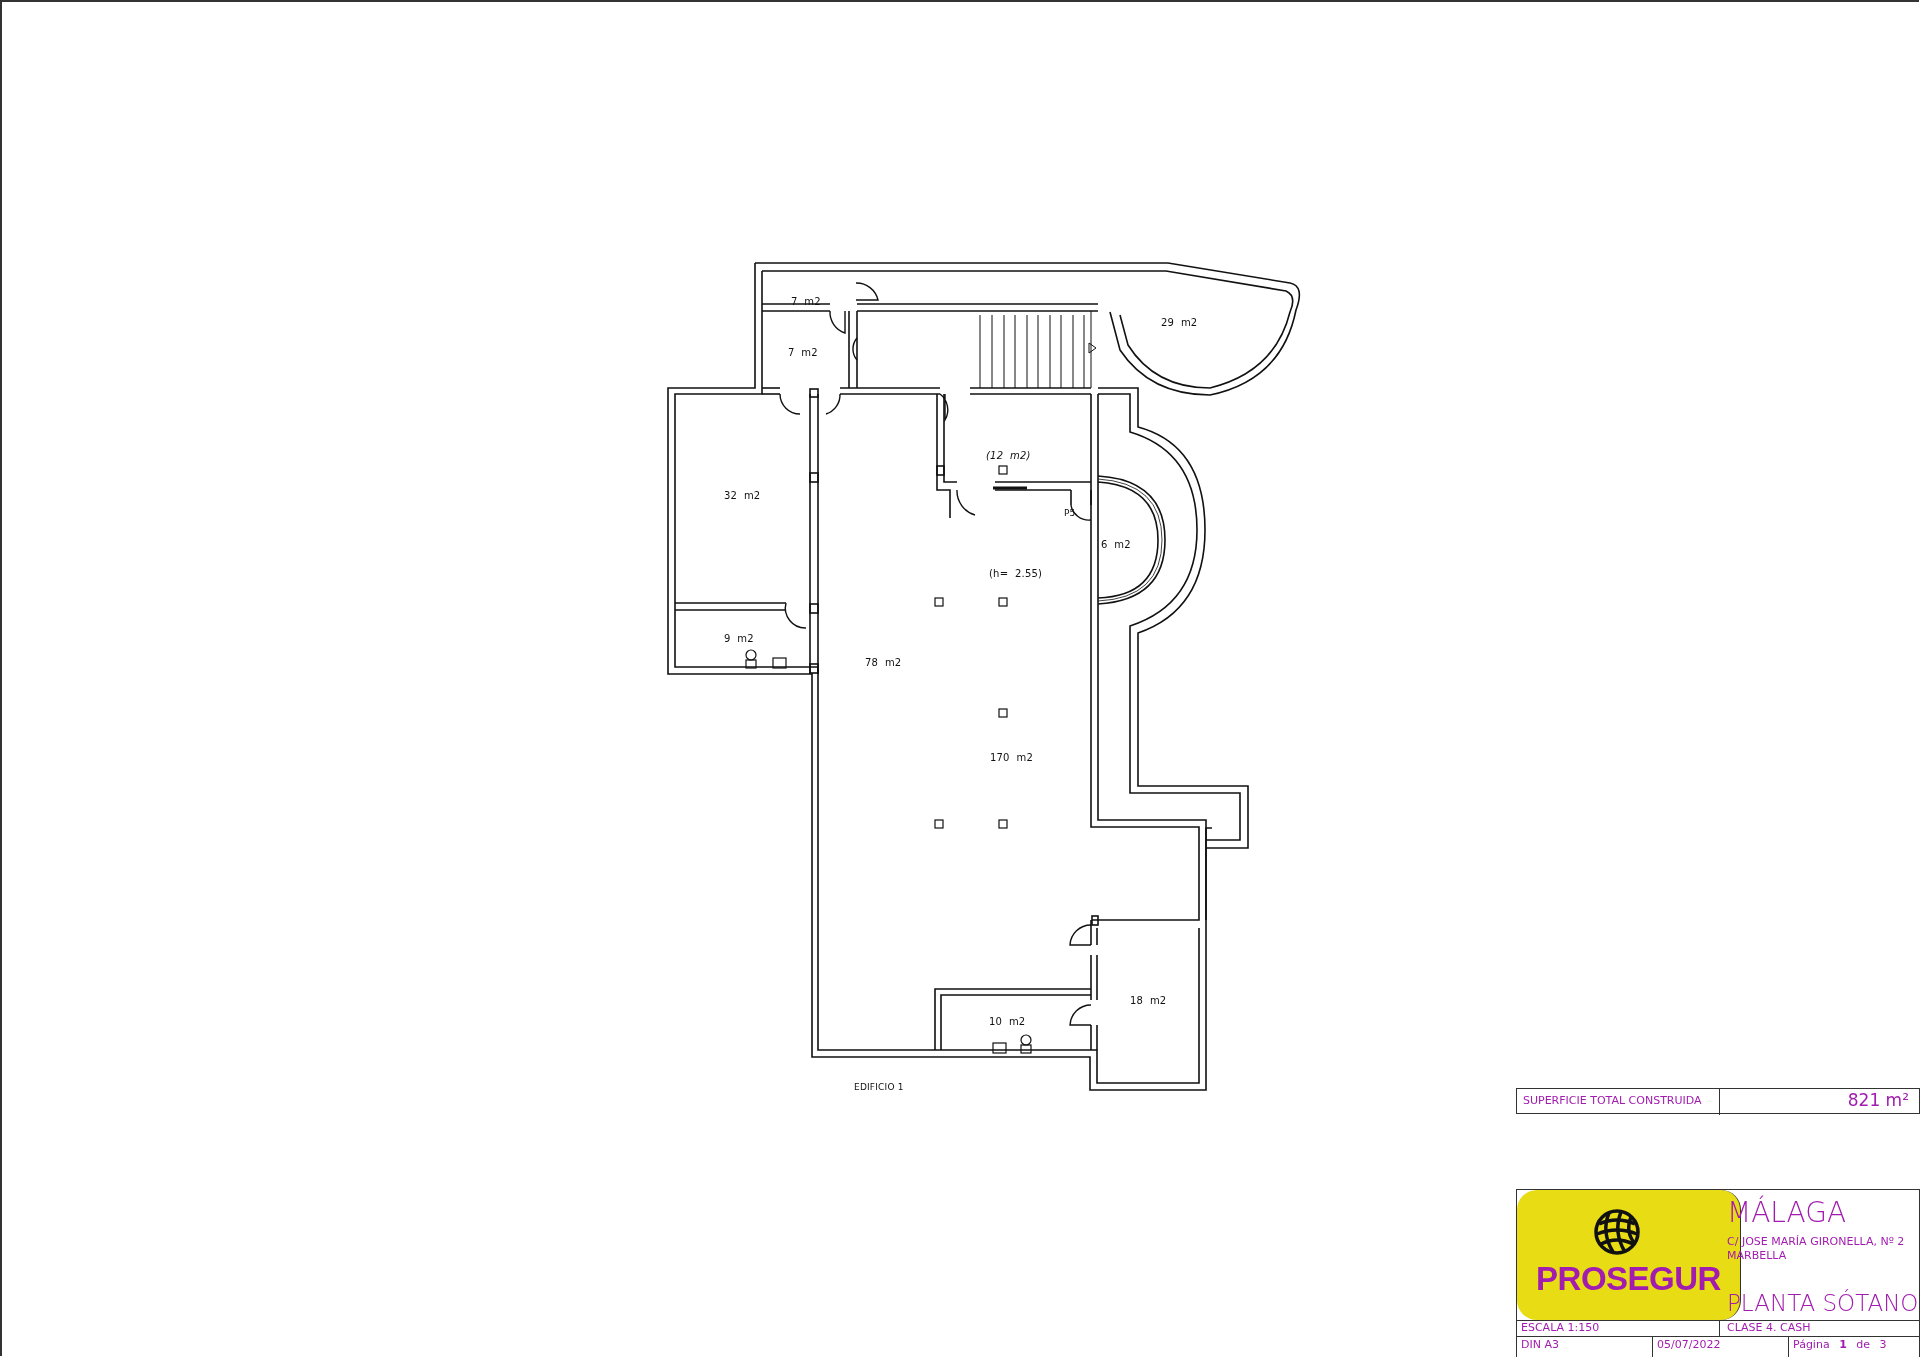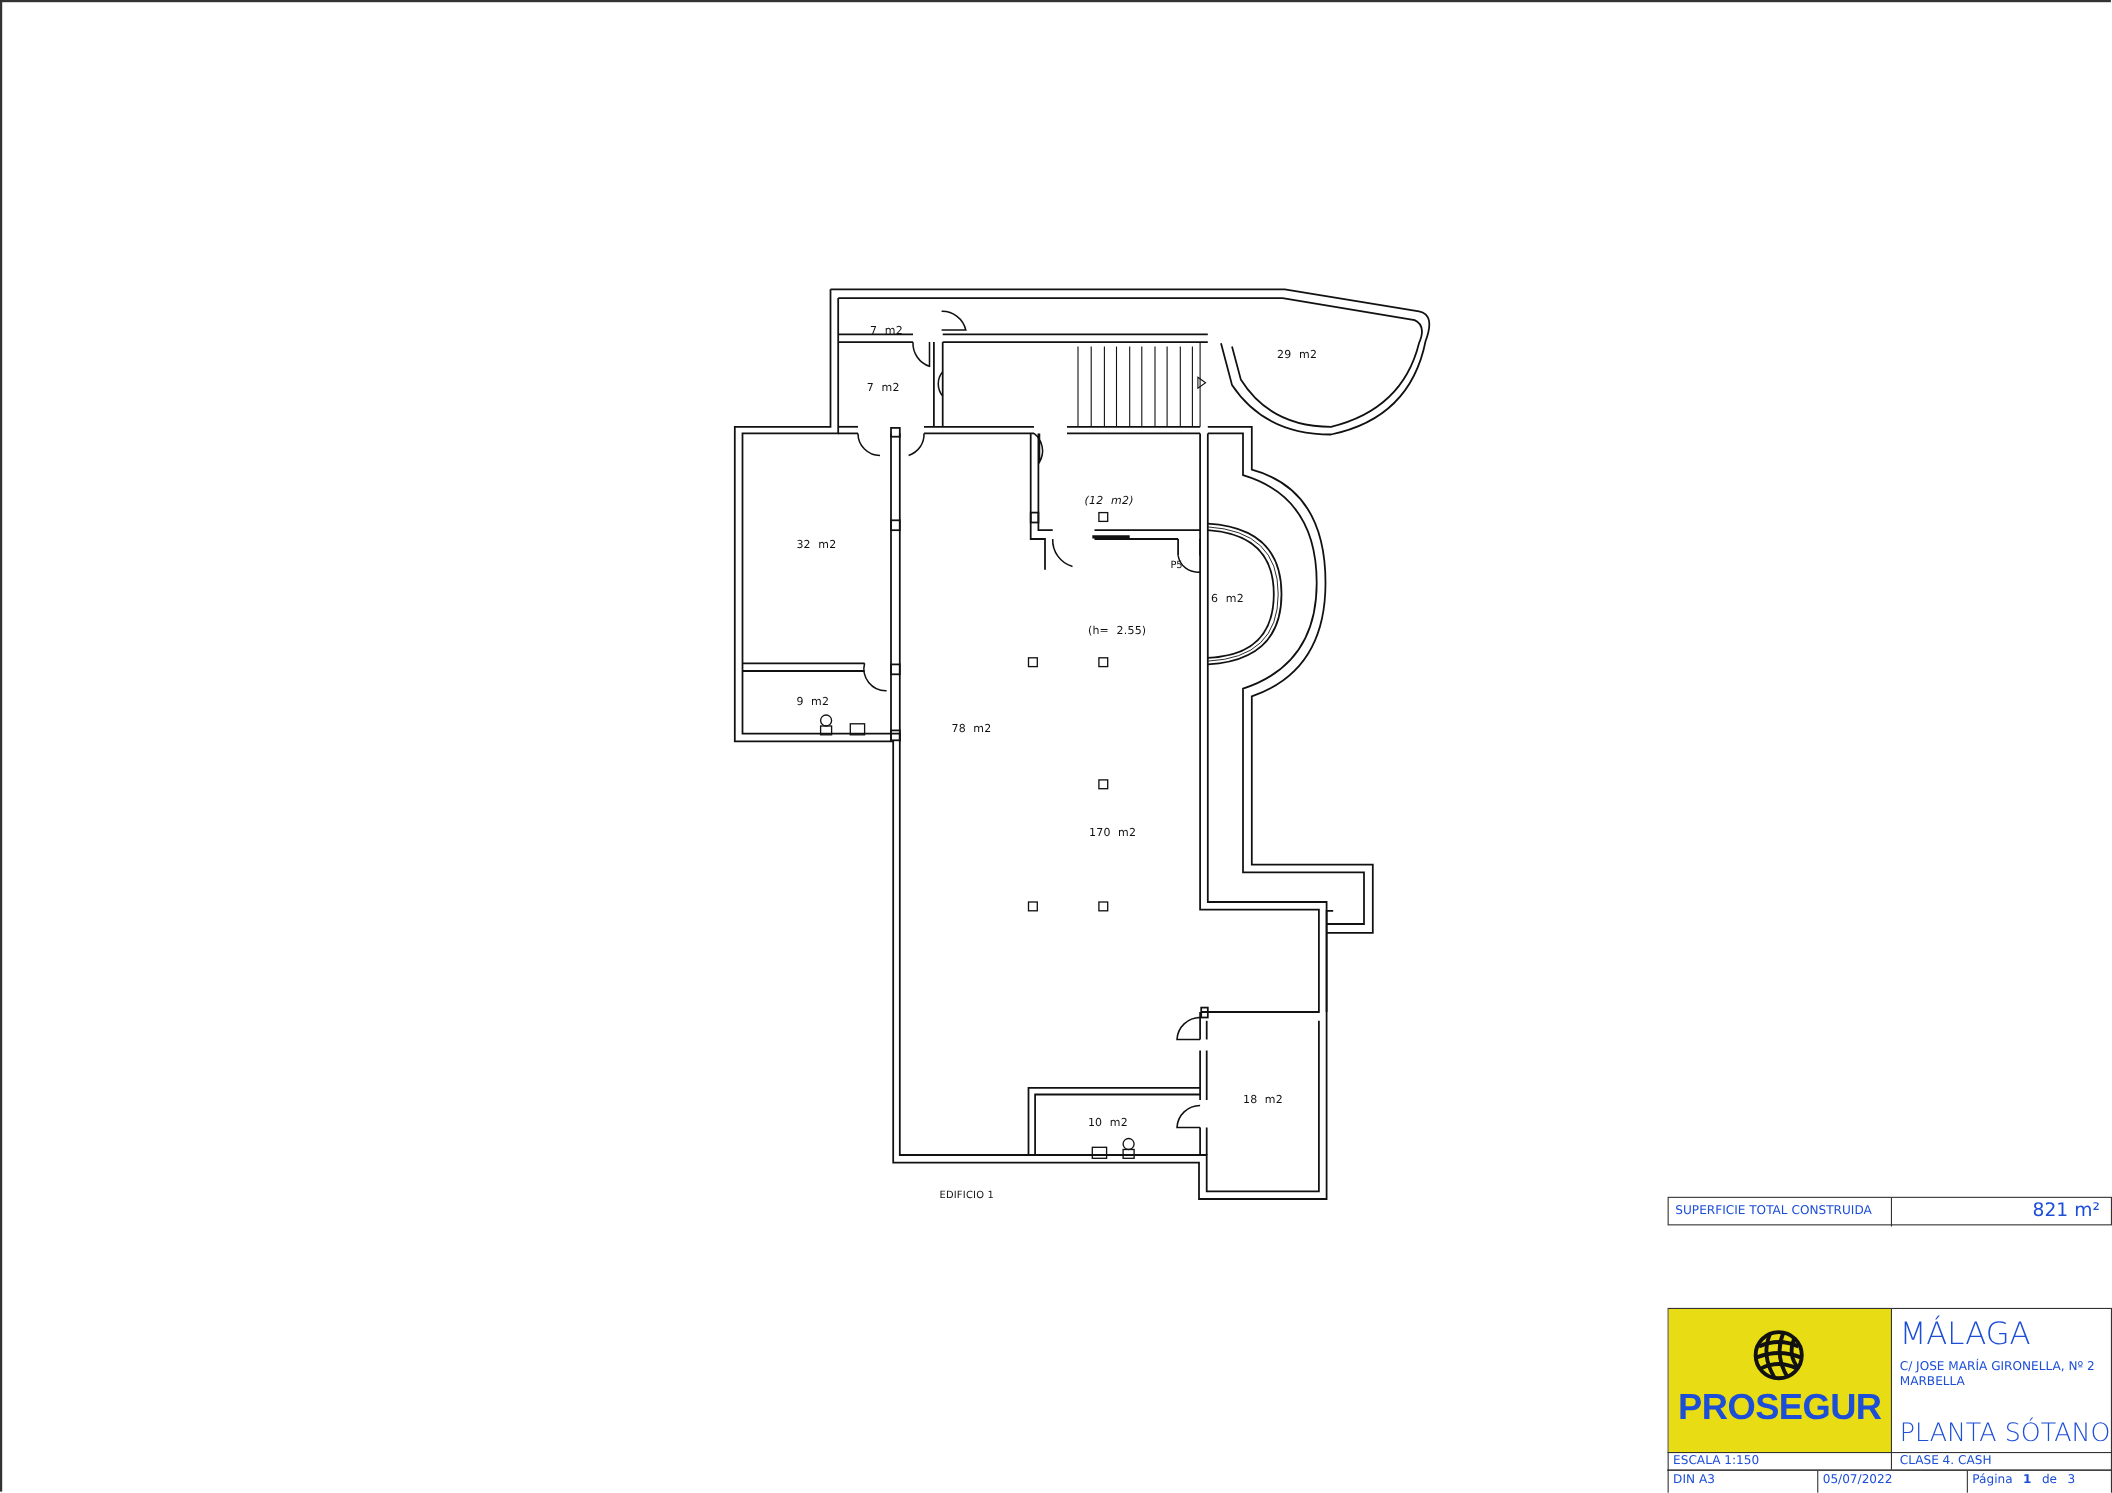--- a/index.html
+++ b/index.html
@@ -1,26 +1,26 @@
 <!DOCTYPE html>
 <html><head>
   <meta charset="utf-8">
   <style>
     html, body { margin: 0; padding: 0; background: #ffffff; }
     body { width: 1920px; height: 1357px; position: relative; overflow: hidden; font-family: "DejaVu Sans", sans-serif; }
     .sheet { position: absolute; left: 0; top: 0; width: 1919px; height: 1356px; border-top: 2px solid #333; border-left: 2px solid #333; box-sizing: border-box; }
     svg.plan { position: absolute; left: 0; top: 0; }
     .room-label { position: absolute; font-family: "DejaVu Sans", sans-serif; font-size: 10px; color: #111; white-space: pre; letter-spacing: 0.2px; }
-    .title-block { position: absolute; left: 1516px; top: 1088px; width: 404px; height: 269px; font-family: "DejaVu Sans", sans-serif; color: #1d4ed8; }
+    .title-block { position: absolute; left: 1516px; top: 1088px; width: 404px; height: 269px; font-family: "DejaVu Sans", sans-serif; color: #a21caf; }
     .tb-row { position: absolute; box-sizing: border-box; border: 1.5px solid #333; }
     .tb-cell { position: absolute; box-sizing: border-box; }
     .sup-label { left: 0; top: 0; width: 203px; height: 26px; border-right: 1.5px solid #333; font-size: 11px; line-height: 24px; padding-left: 6px; }
     .sup-value { left: 203px; top: 0; right: 0; height: 26px; font-size: 17px; line-height: 22px; text-align: right; padding-right: 10px; }
     .bld-id { left: 4px; top: 8px; font-size: 27px; font-weight: 300; }
-    .logo { left: 0; top: 0; width: 203px; height: 130px; background: #e8dc14; border-right: 1.5px solid #333; }
+    .logo { left: 0; top: 0; width: 224px; height: 130px; background: #e8dc14; border-right: 1.5px solid #333; border-radius: 20px; }
     .logo-globe { position: absolute; left: 74px; top: 16px; width: 52px; height: 52px; }
     .logo-text { position: absolute; left: 0; right: 0; top: 70px; text-align: center; font-family: "Liberation Sans", sans-serif; font-weight: bold; font-size: 33px; letter-spacing: -0.5px; }
     .city { position: absolute; left: 210px; top: 6px; font-size: 28px; font-weight: 300; }
     .addr1 { position: absolute; left: 210px; top: 45px; font-size: 11px; }
     .addr2 { position: absolute; left: 210px; top: 59px; font-size: 11px; }
     .plant { position: absolute; left: 210px; top: 100px; font-size: 23px; font-weight: 300; }
     .small { font-size: 11px; line-height: 16px; padding-left: 4px; }
   </style>
 </head>
 <body>

